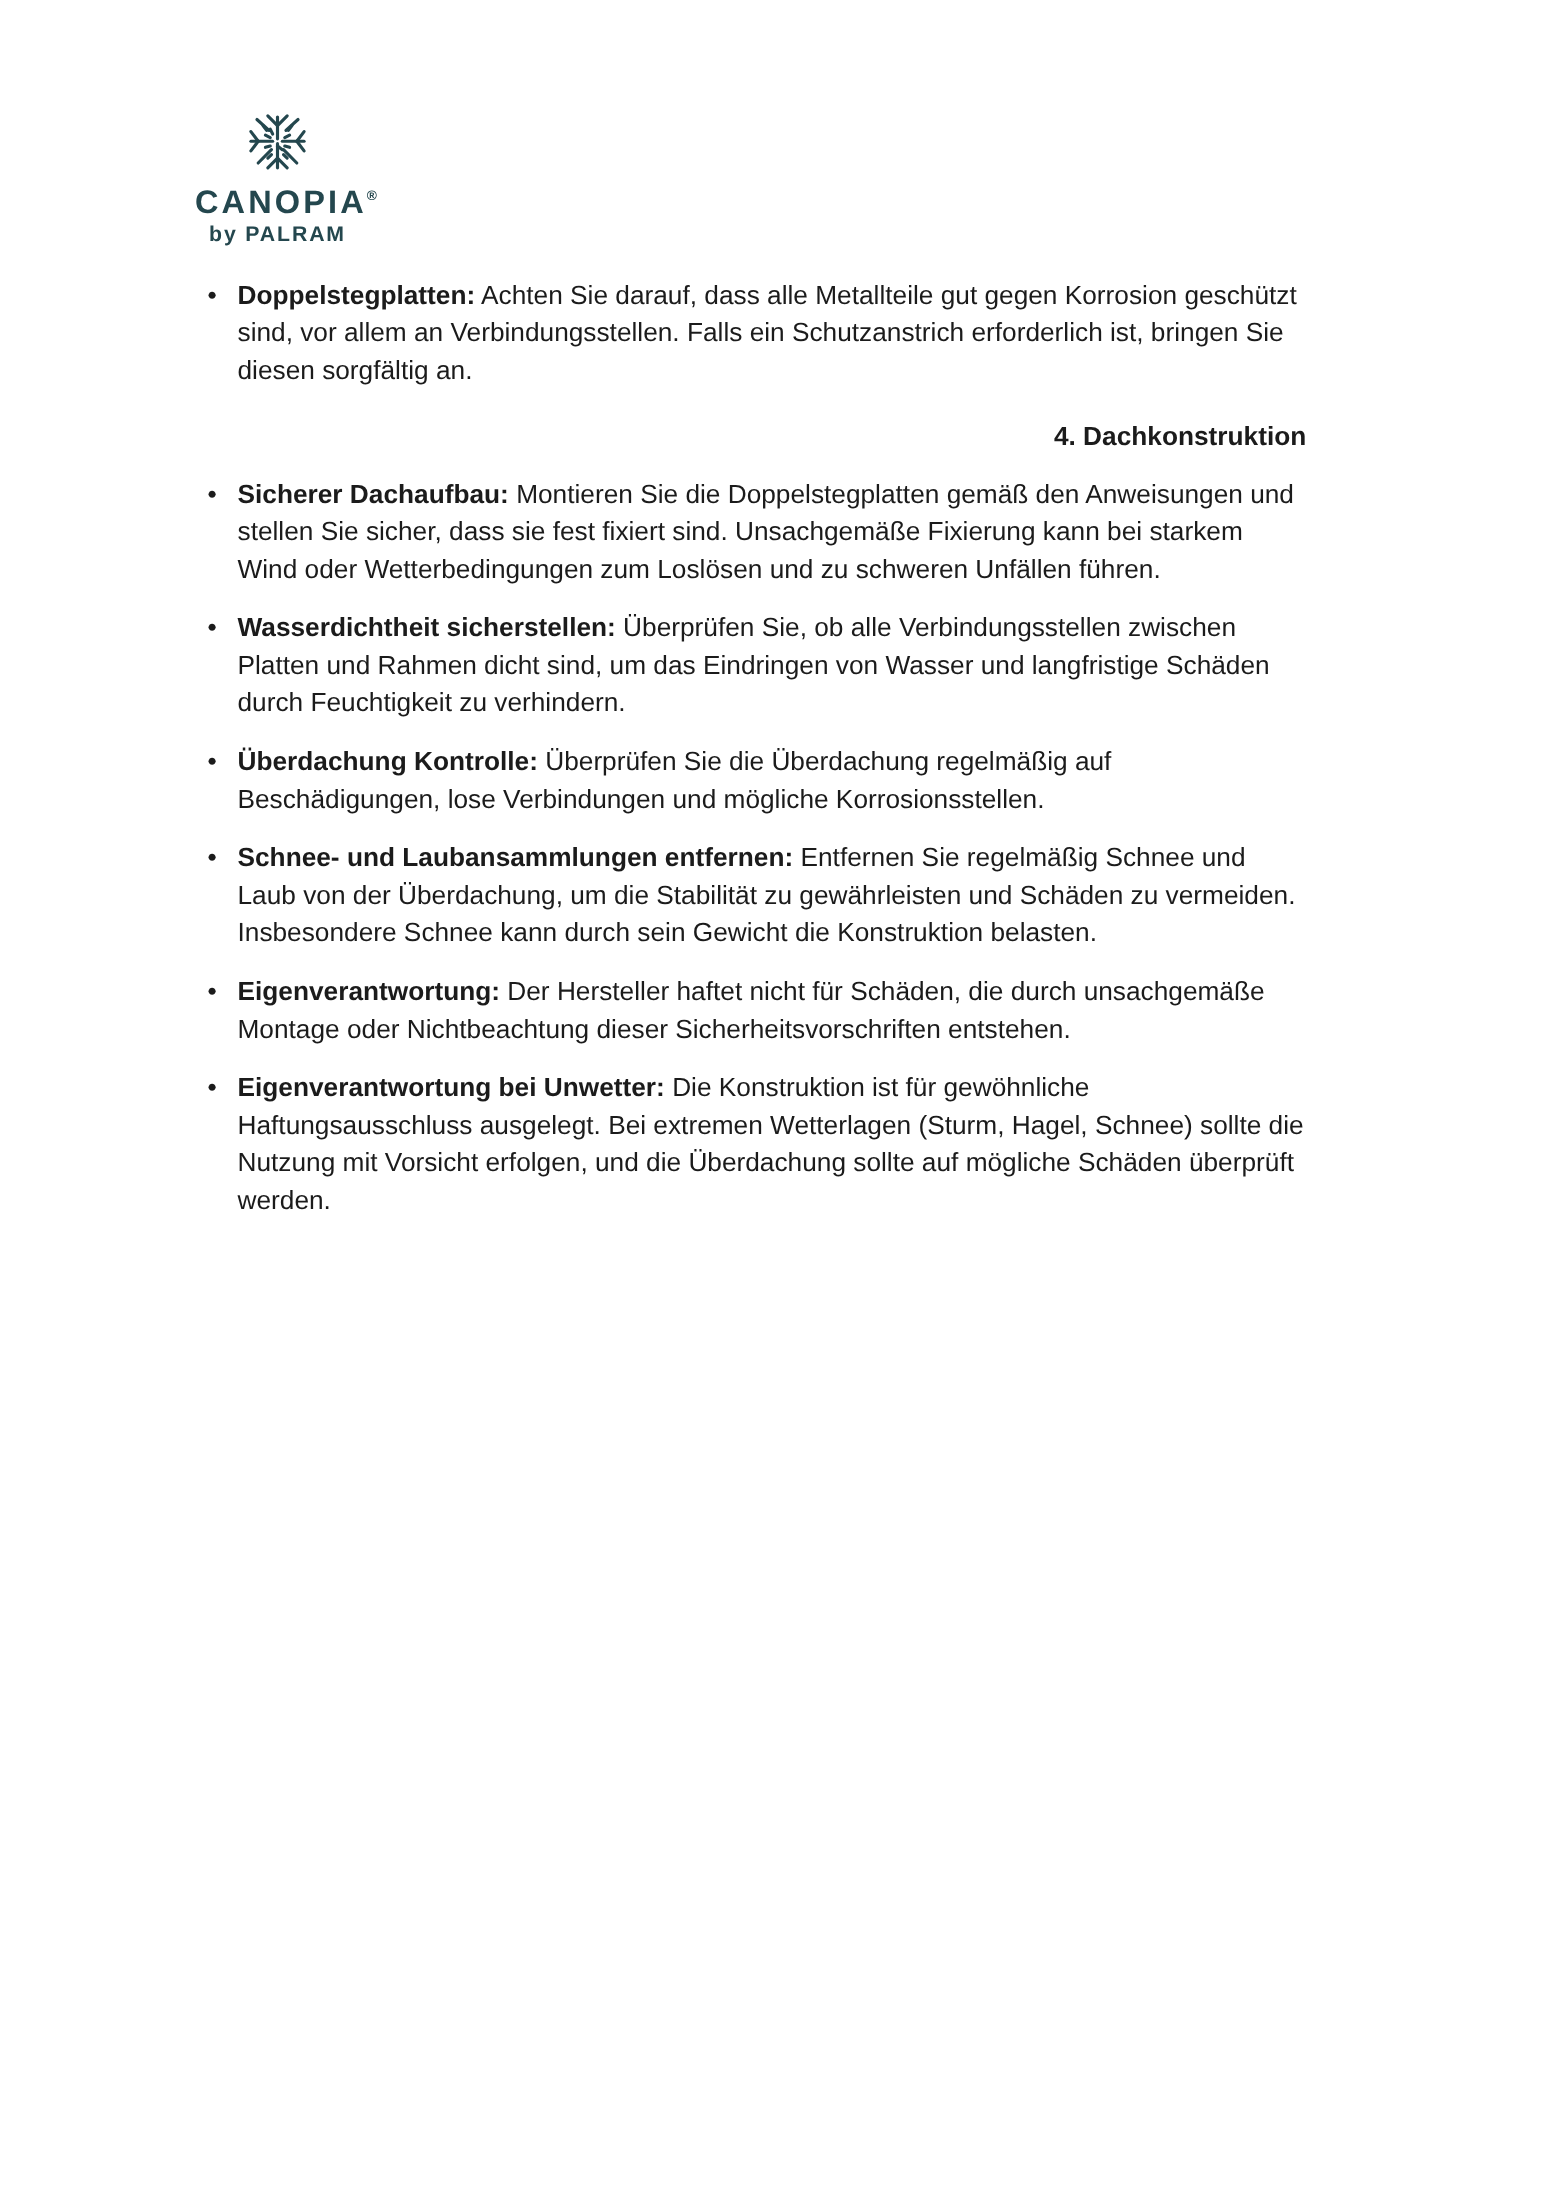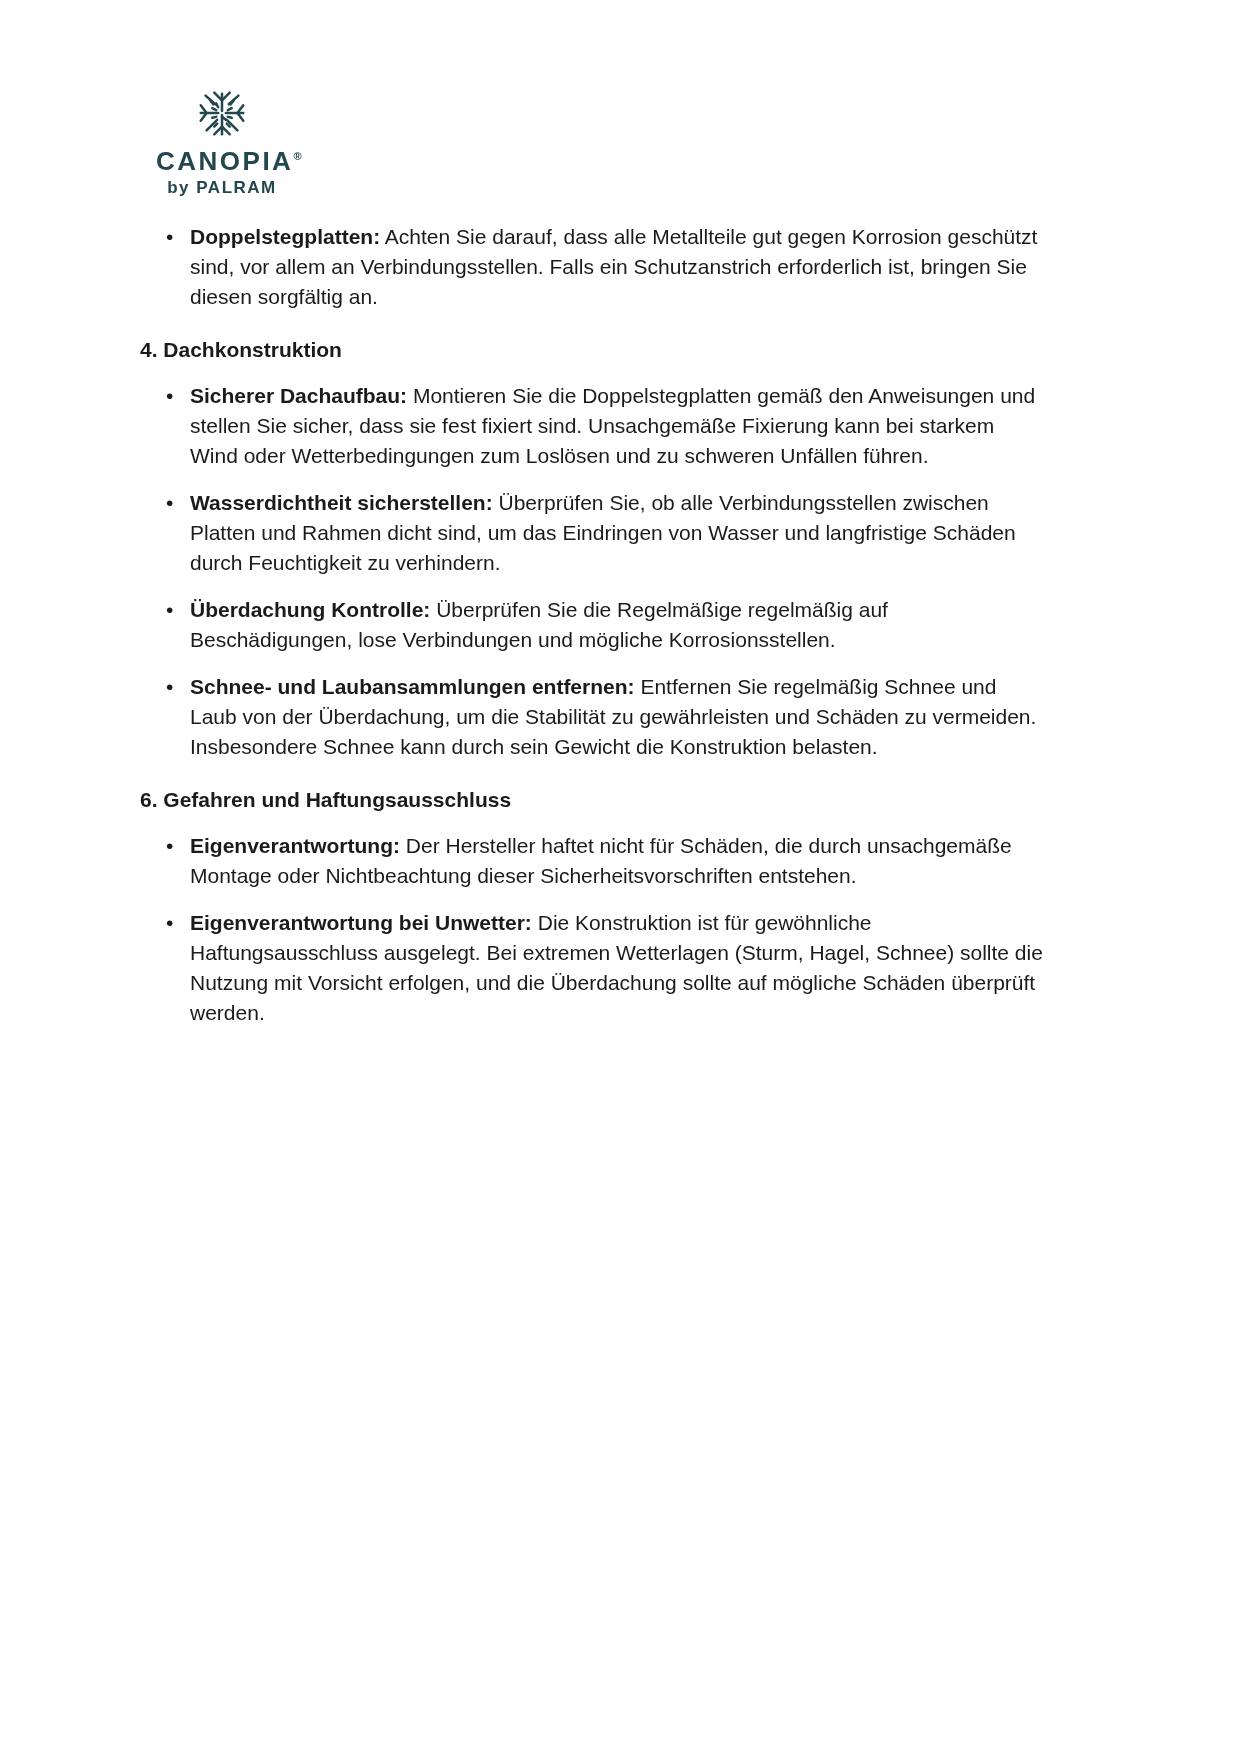--- a/index.html
+++ b/index.html
@@ -57,20 +57,21 @@
     width: 905px;
     font-size: 21px;
     line-height: 30px;
   }
   .content h2 {
     margin: 23px 0 16px 0;
     font-size: 21px;
     line-height: 30px;
     font-weight: 700;
     color: #1b1b1b;
+    text-align: right;
   }
   ul.bullets {
     list-style: none;
     margin: 0;
     padding: 0;
   }
   ul.bullets li {
     position: relative;
     margin: 0 0 17px 0;
     padding-left: 50px;
@@ -138,29 +139,28 @@
       </li>
       <li>
         <span class="marker">•</span>
         <strong>Wasserdichtheit sicherstellen:</strong><span> Überprüfen Sie, ob alle Verbindungsstellen zwischen Platten und Rahmen dicht sind, um das Eindringen von Wasser und langfristige Schäden durch Feuchtigkeit zu verhindern.</span>
       </li>
     </ul>
 
     <ul class="bullets">
       <li>
         <span class="marker">•</span>
-        <strong>Überdachung Kontrolle:</strong><span> Überprüfen Sie die Regelmäßige regelmäßig auf Beschädigungen, lose Verbindungen und mögliche Korrosionsstellen.</span>
+        <strong>Überdachung Kontrolle:</strong><span> Überprüfen Sie die Überdachung regelmäßig auf Beschädigungen, lose Verbindungen und mögliche Korrosionsstellen.</span>
       </li>
       <li>
         <span class="marker">•</span>
         <strong>Schnee- und Laubansammlungen entfernen:</strong><span> Entfernen Sie regelmäßig Schnee und Laub von der Überdachung, um die Stabilität zu gewährleisten und Schäden zu vermeiden. Insbesondere Schnee kann durch sein Gewicht die Konstruktion belasten.</span>
       </li>
     </ul>
 
-    <h2>6. Gefahren und Haftungsausschluss</h2>
     <ul class="bullets">
       <li>
         <span class="marker">•</span>
         <strong>Eigenverantwortung:</strong><span> Der Hersteller haftet nicht für Schäden, die durch unsachgemäße Montage oder Nichtbeachtung dieser Sicherheitsvorschriften entstehen.</span>
       </li>
       <li>
         <span class="marker">•</span>
         <strong>Eigenverantwortung bei Unwetter:</strong><span> Die Konstruktion ist für gewöhnliche Haftungsausschluss ausgelegt. Bei extremen Wetterlagen (Sturm, Hagel, Schnee) sollte die Nutzung mit Vorsicht erfolgen, und die Überdachung sollte auf mögliche Schäden überprüft werden.</span>
       </li>
     </ul>

